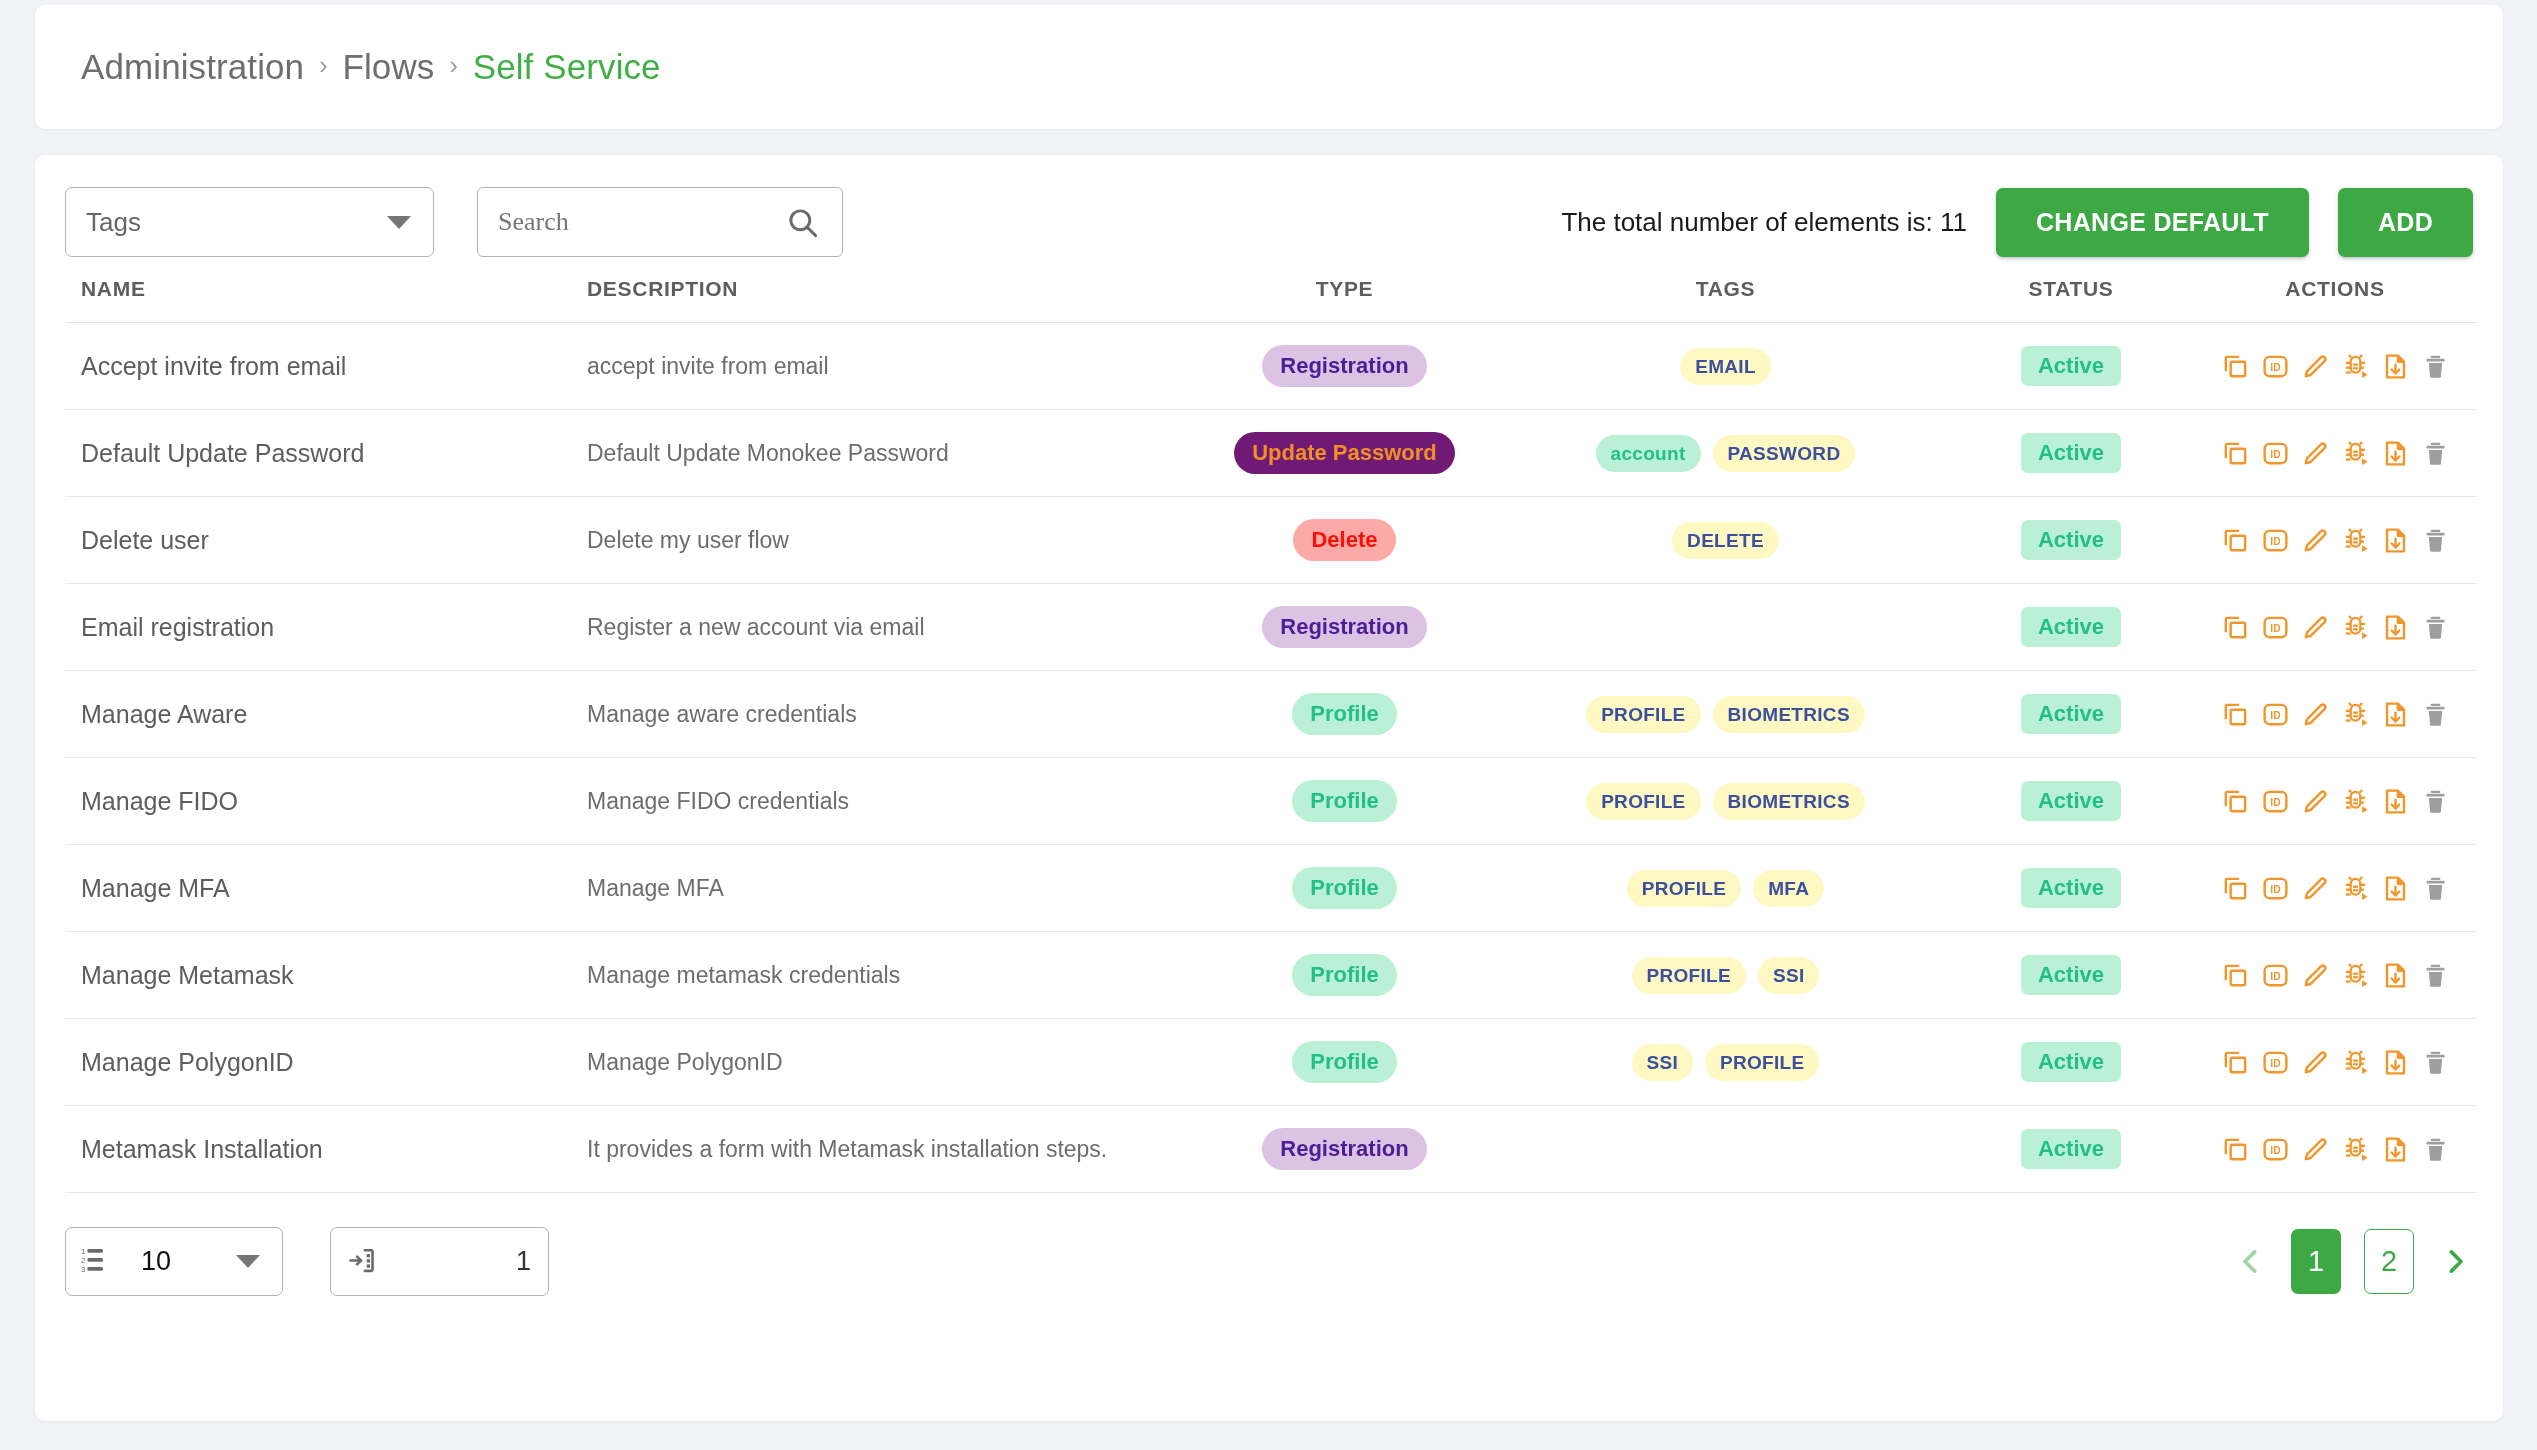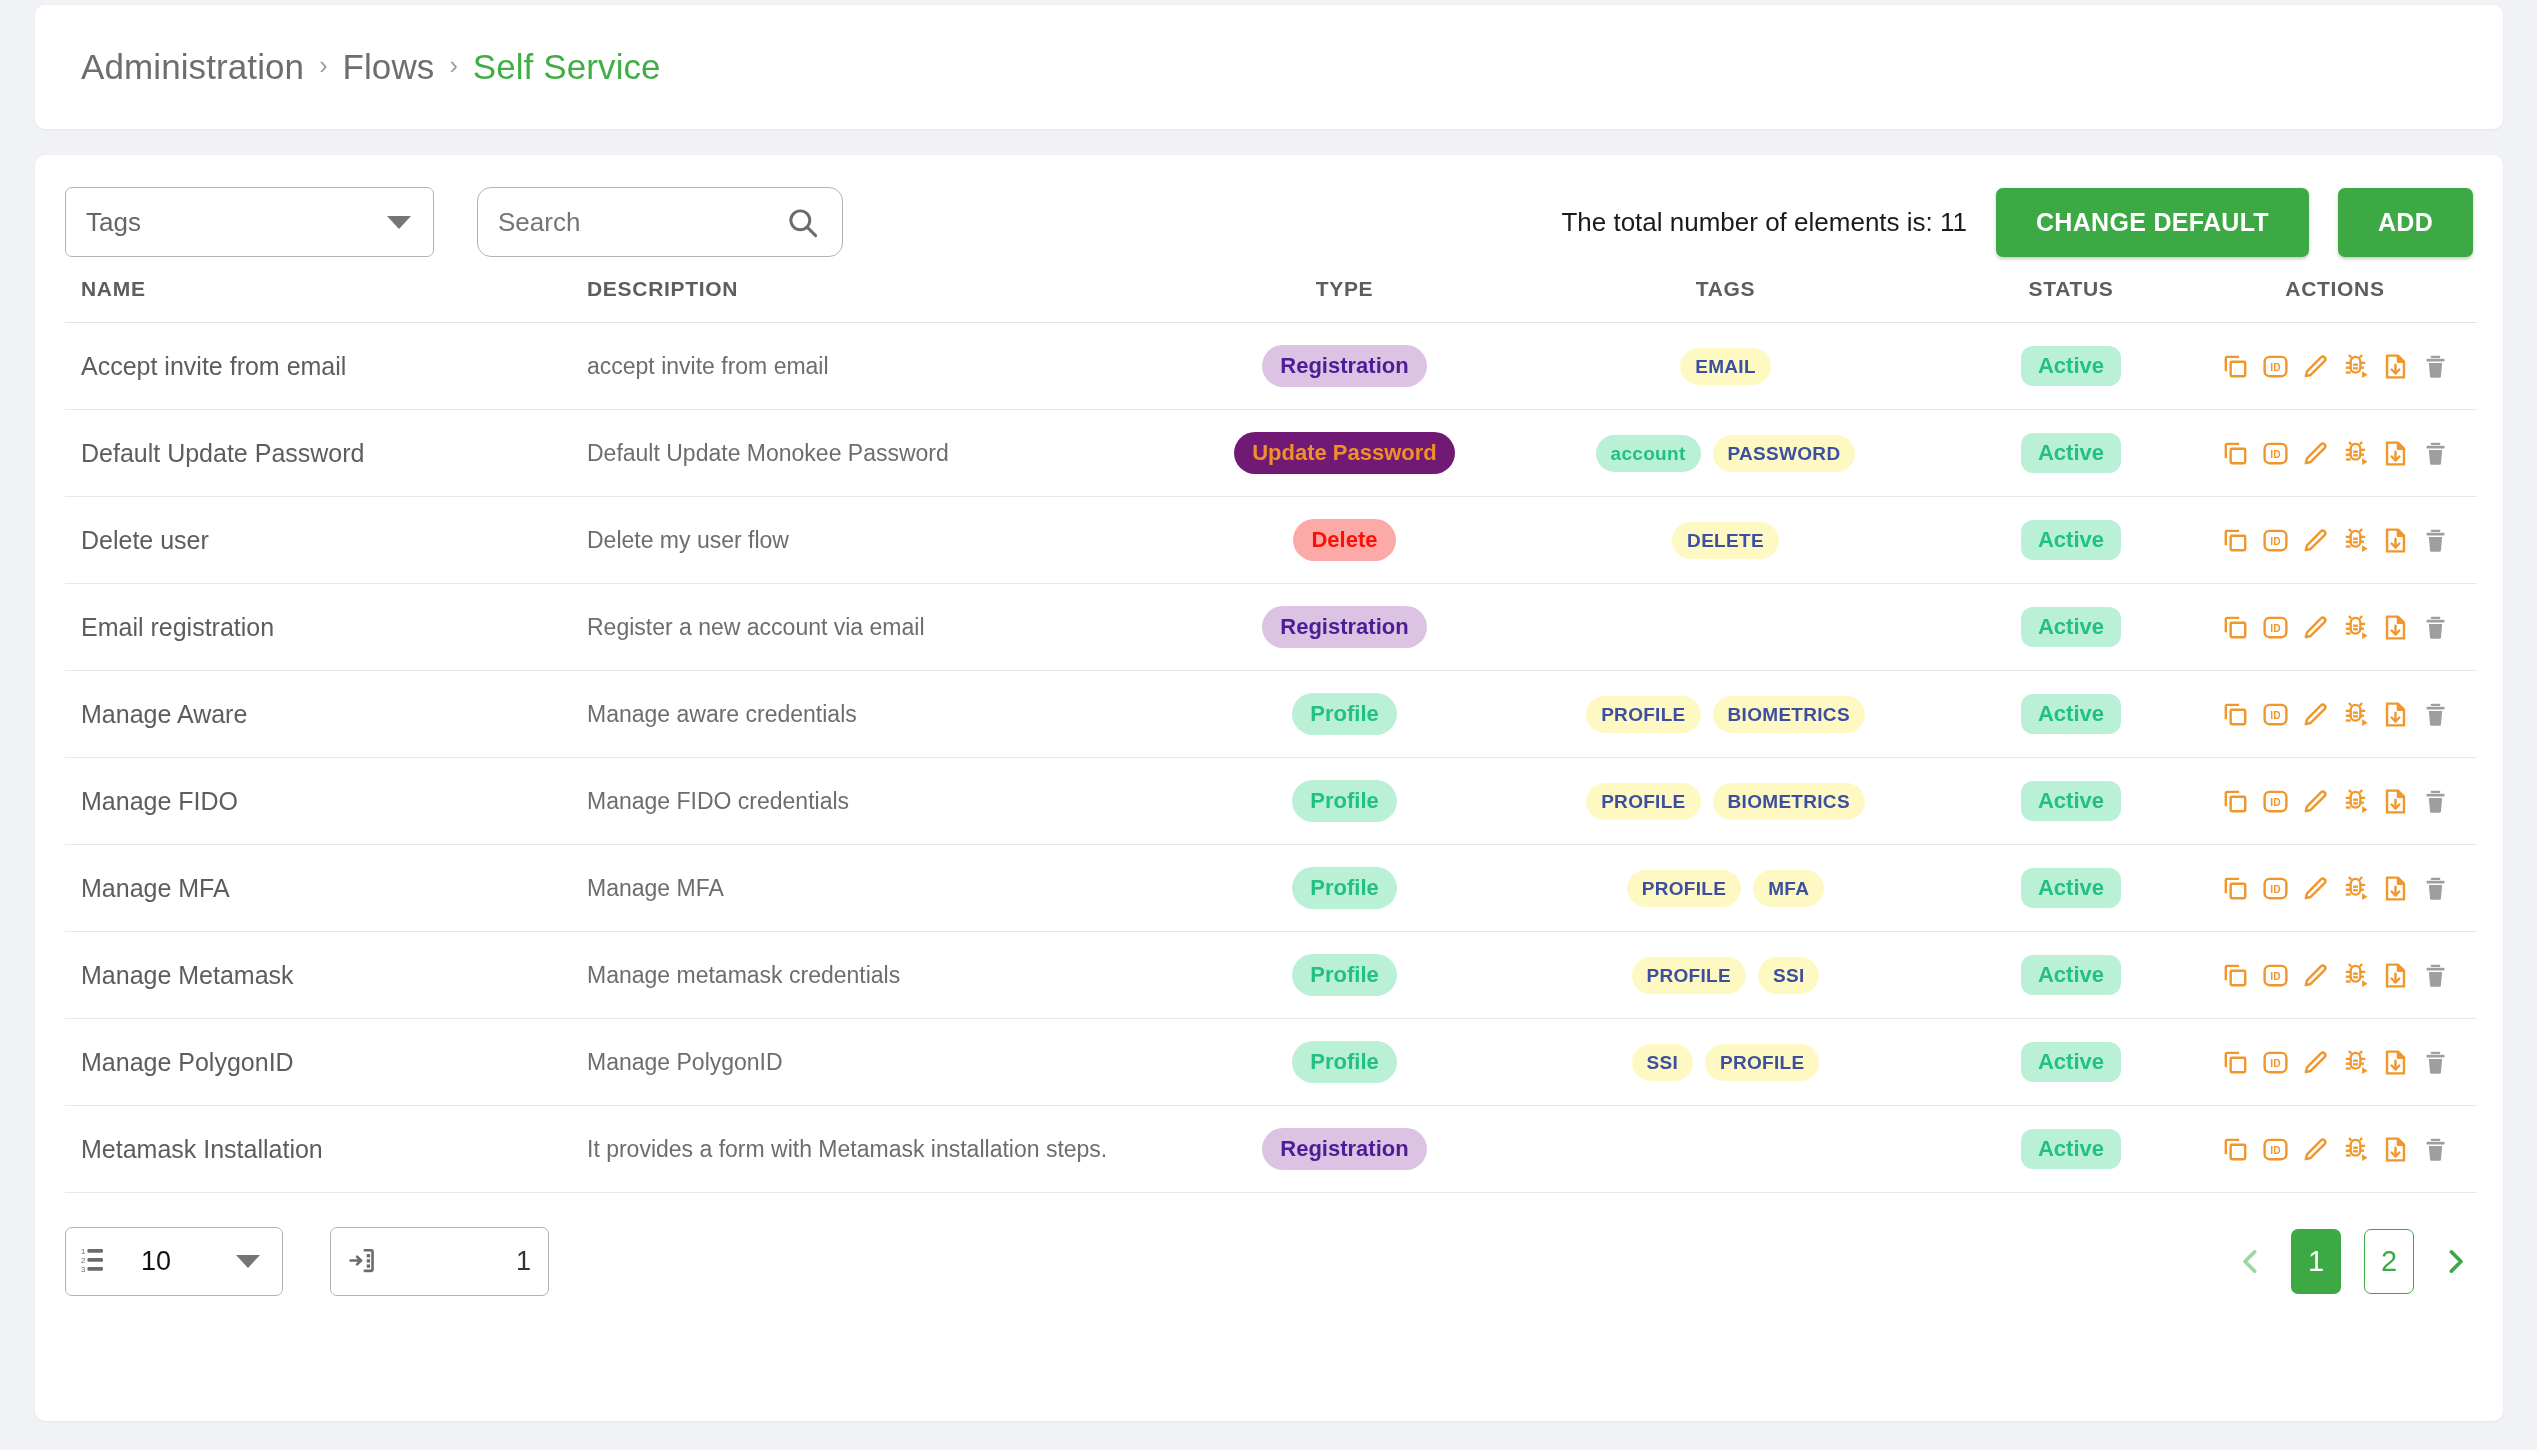--- a/index.html
+++ b/index.html
@@ -72,29 +72,30 @@
     right: 22px;
     width: 0; height: 0;
     border-left: 12px solid transparent;
     border-right: 12px solid transparent;
     border-top: 13px solid #757575;
   }
   .search-box {
     width: 366px;
     height: 70px;
     border: 1.5px solid #b3b3b3;
-    border-radius: 14px;
+    border-radius: 6px;
     display: flex;
     align-items: center;
     padding: 0 20px;
     margin-left: 43px;
     font-size: 26px;
     color: #757575;
     position: relative;
     background: #fff;
+    font-family: Liberation Serif, serif;
   }
   .search-icon { position: absolute; right: 22px; top: 17px; }
   .total-text {
     margin-left: auto;
     font-size: 26px;
     color: #1a1a1a;
     white-space: nowrap;
   }
   .btn-green {
     background: #3ca944;
@@ -170,21 +171,21 @@
     font-weight: 700;
     padding: 9px 15px;
     line-height: 1;
     margin: 0 6px;
     letter-spacing: 0.3px;
   }
   .tagchip.green { background: #b9f0d6; color: #22c183; }
 
   .status-chip {
     display: inline-block;
-    border-radius: 12px;
+    border-radius: 7px;
     background: #b9f0d6;
     color: #22c183;
     font-size: 22px;
     font-weight: 700;
     padding: 9px 17px;
     line-height: 1;
   }
 
   .actions-grid {
     display: flex;

